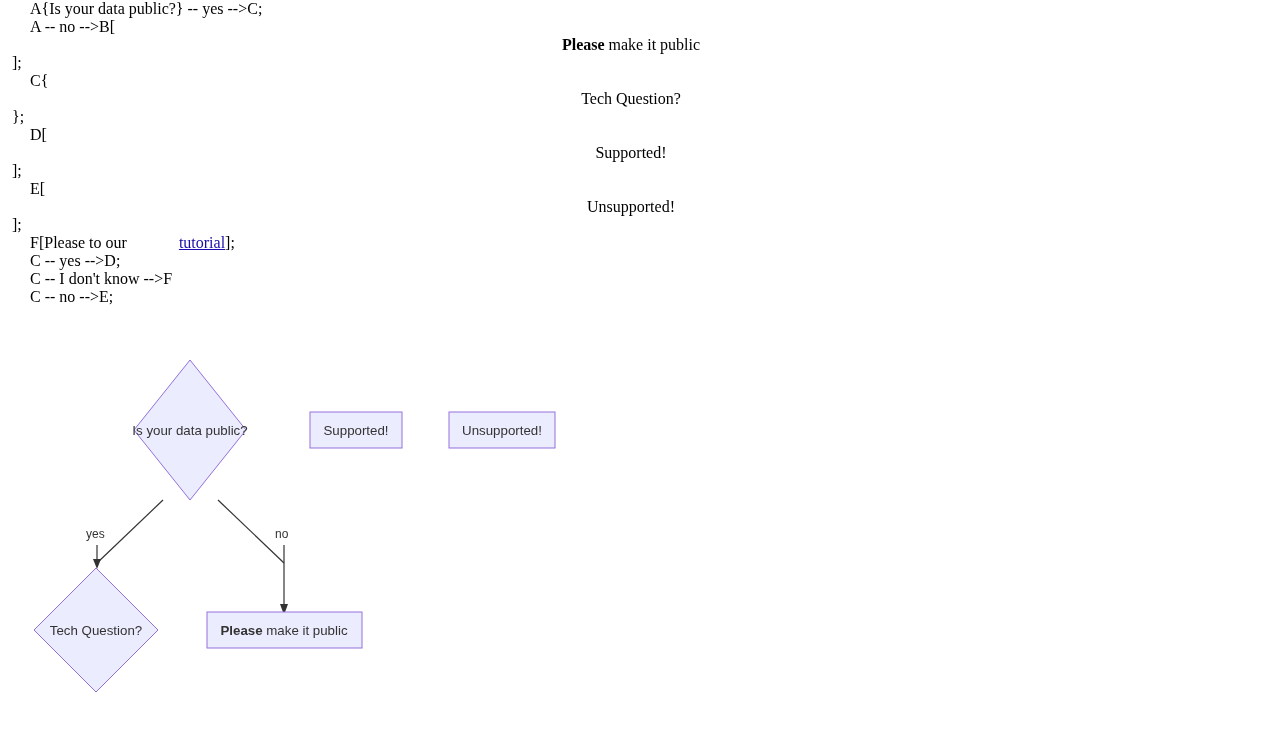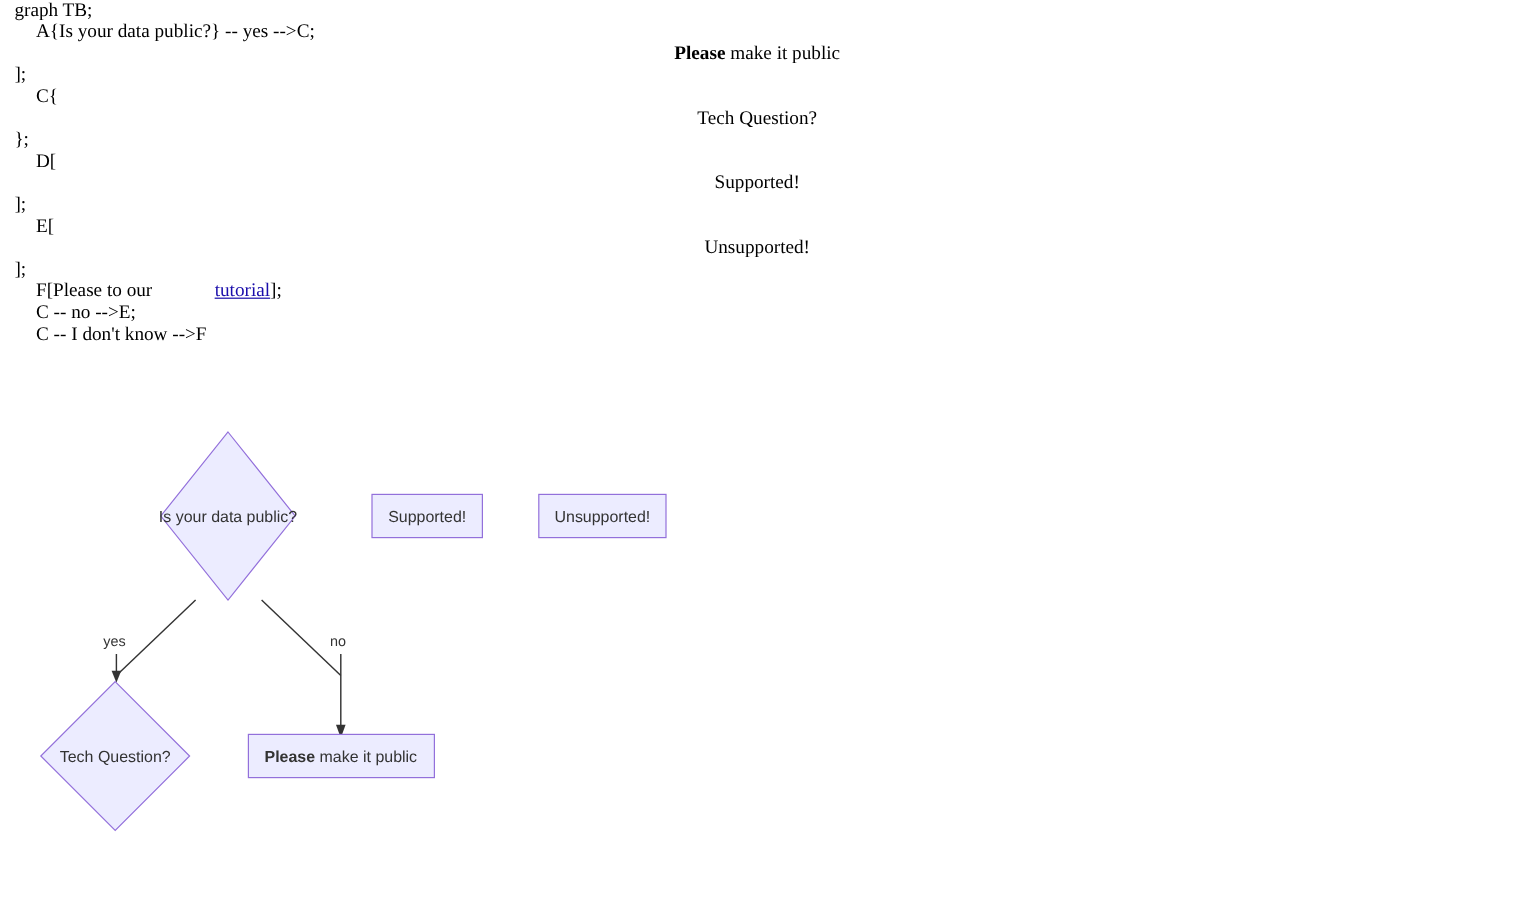--- a/index.html
+++ b/index.html
@@ -82,22 +82,22 @@
     font-family: "Liberation Sans", "DejaVu Sans", sans-serif;
     font-size: 12px;
     fill: #333333;
   }
 </style>
 </head>
 <body>
 
 <div id="source-block">
 
-  <div class="src-line root">graph TB;</div>
   <div class="src-line indent">A{Is your data public?} -- yes --&gt;C;</div>
+  <div class="src-line indent">A -- no --&gt;B[</div>
 
   <div class="centered-text">
     <b>Please</b><span> make it public</span>
   </div>
 
   <div class="src-line root">];</div>
   <div class="src-line indent">C{</div>
 
   <div class="centered-text">Tech Question?</div>
 
@@ -108,22 +108,23 @@
 
   <div class="src-line root">];</div>
   <div class="src-line indent">E[</div>
 
   <div class="centered-text">Unsupported!</div>
 
   <div class="src-line root">];</div>
 
   <div class="src-line indent"><span>F[Please to our </span><a class="inline-link" href="#">tutorial</a><span>];</span></div>
 
+  <div class="src-line indent">C -- yes --&gt;D;</div>
+  <div class="src-line indent">C -- I don't know --&gt;F</div>
   <div class="src-line indent">C -- no --&gt;E;</div>
-  <div class="src-line indent">C -- I don't know --&gt;F</div>
 </div>
 
 <div id="diagram">
 <svg width="1262" height="406" viewBox="0 0 1262 406" xmlns="http://www.w3.org/2000/svg">
 
   <g>
     <path class="edge-path" d="M 163,155 L 97,218"></path>
     <path class="edge-path" d="M 97,200 L 97,216"></path>
     <polygon class="edge-arrow" points="97,224 93,214 101,214"></polygon>
     <text class="edge-label" x="86" y="193">yes</text>

